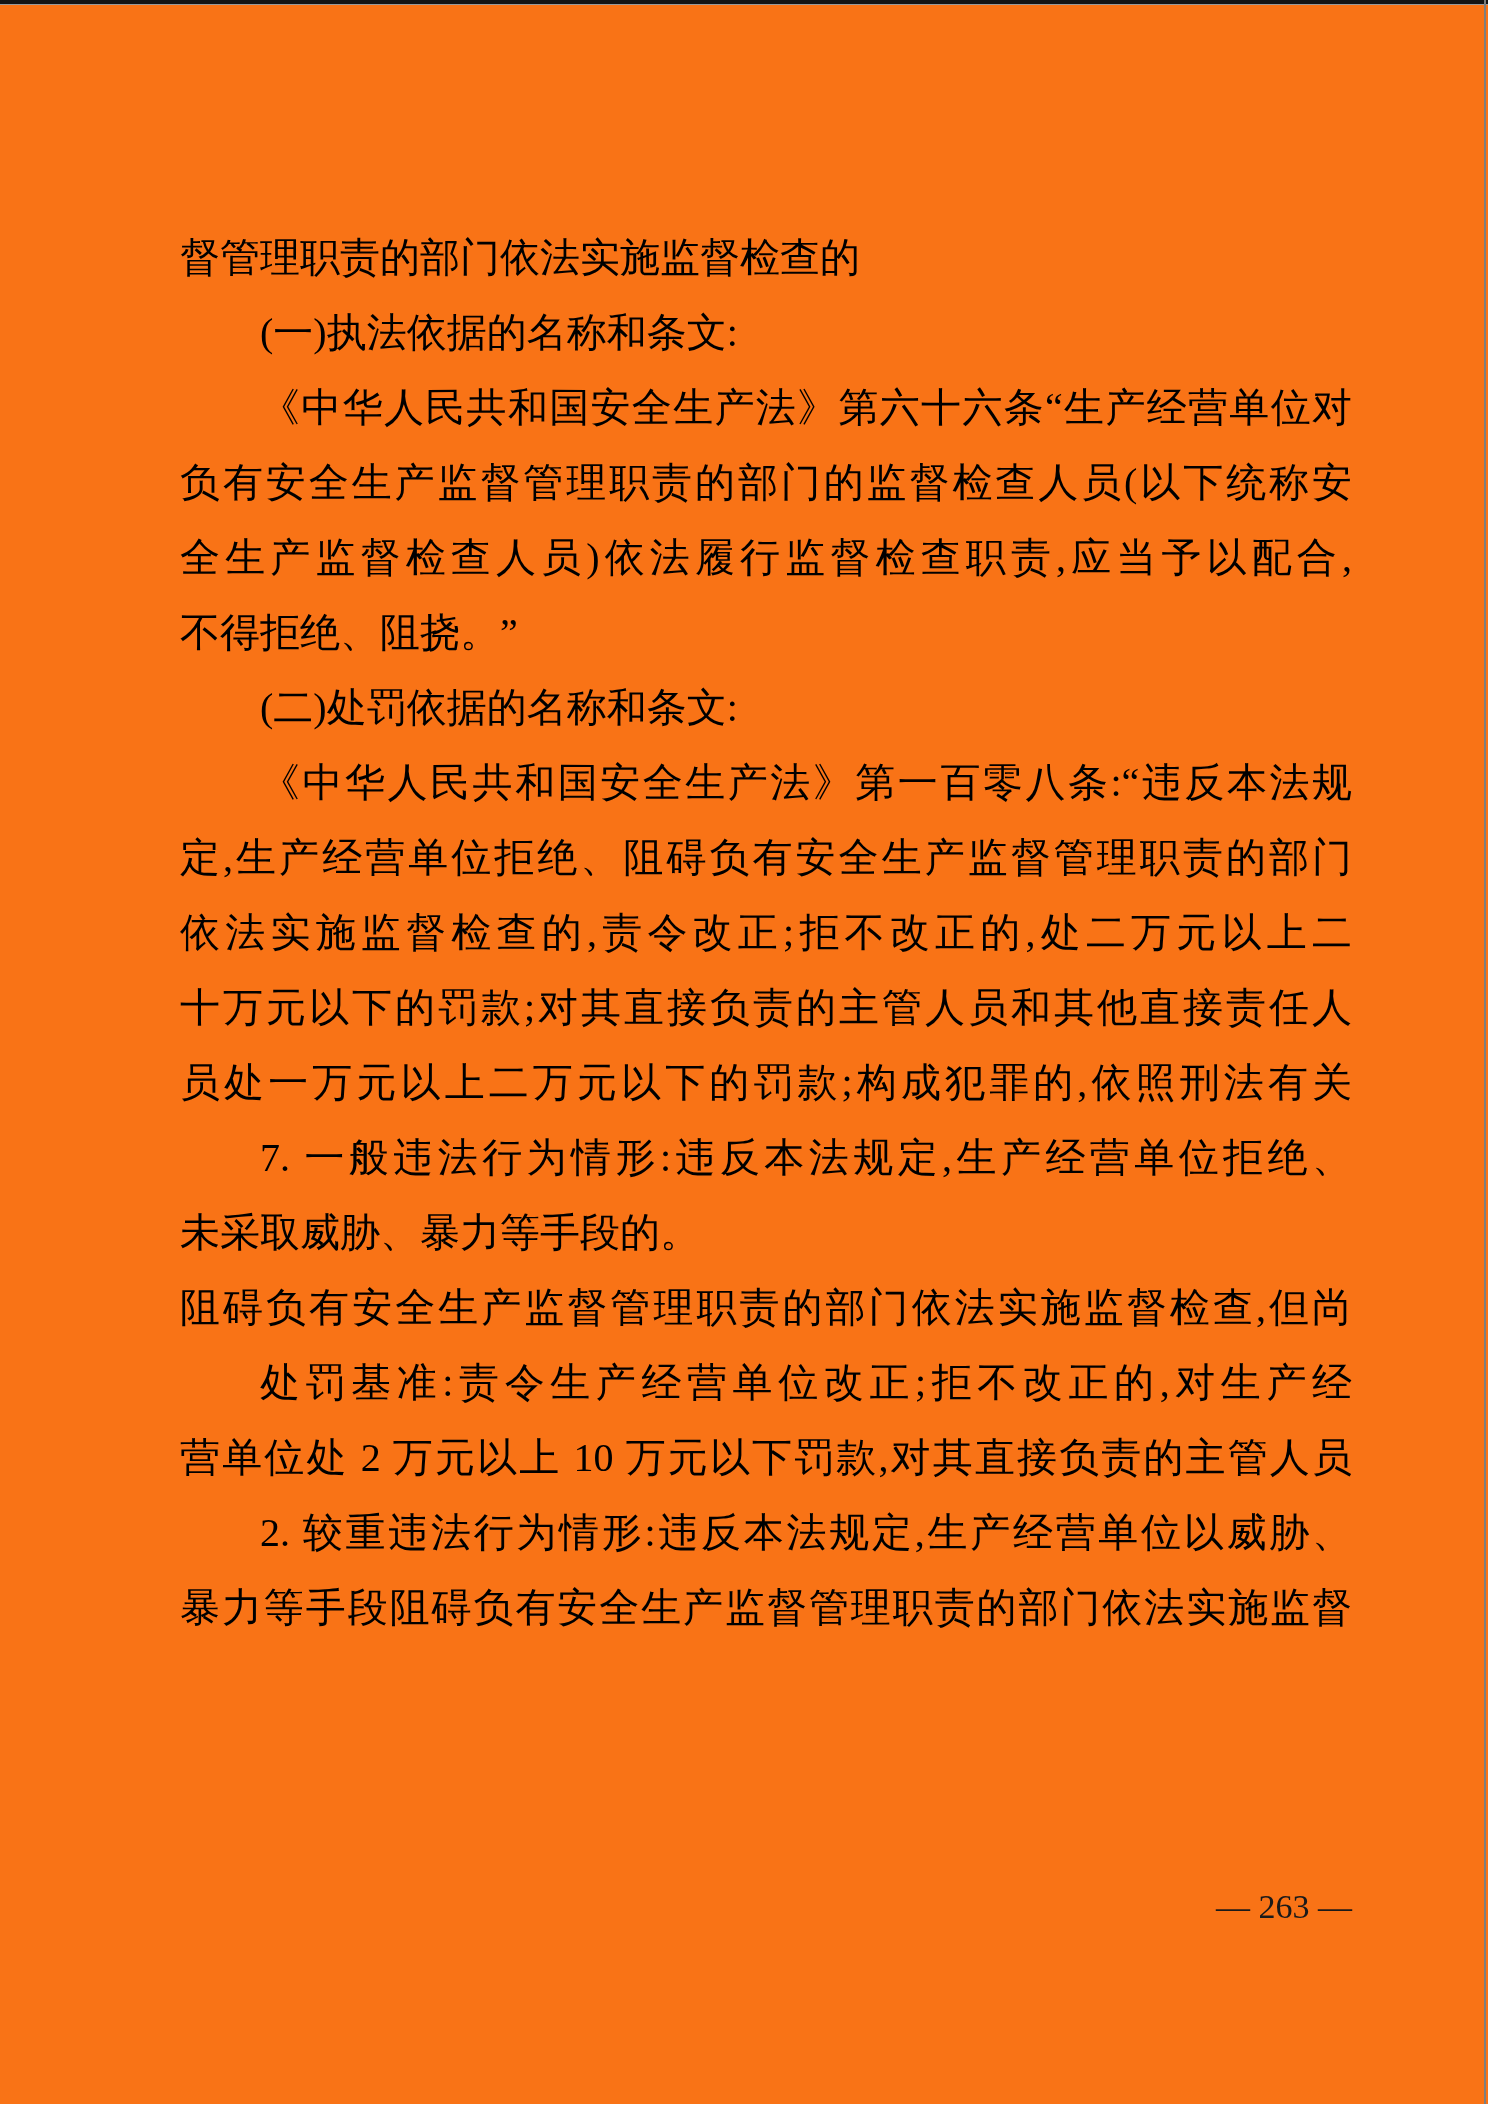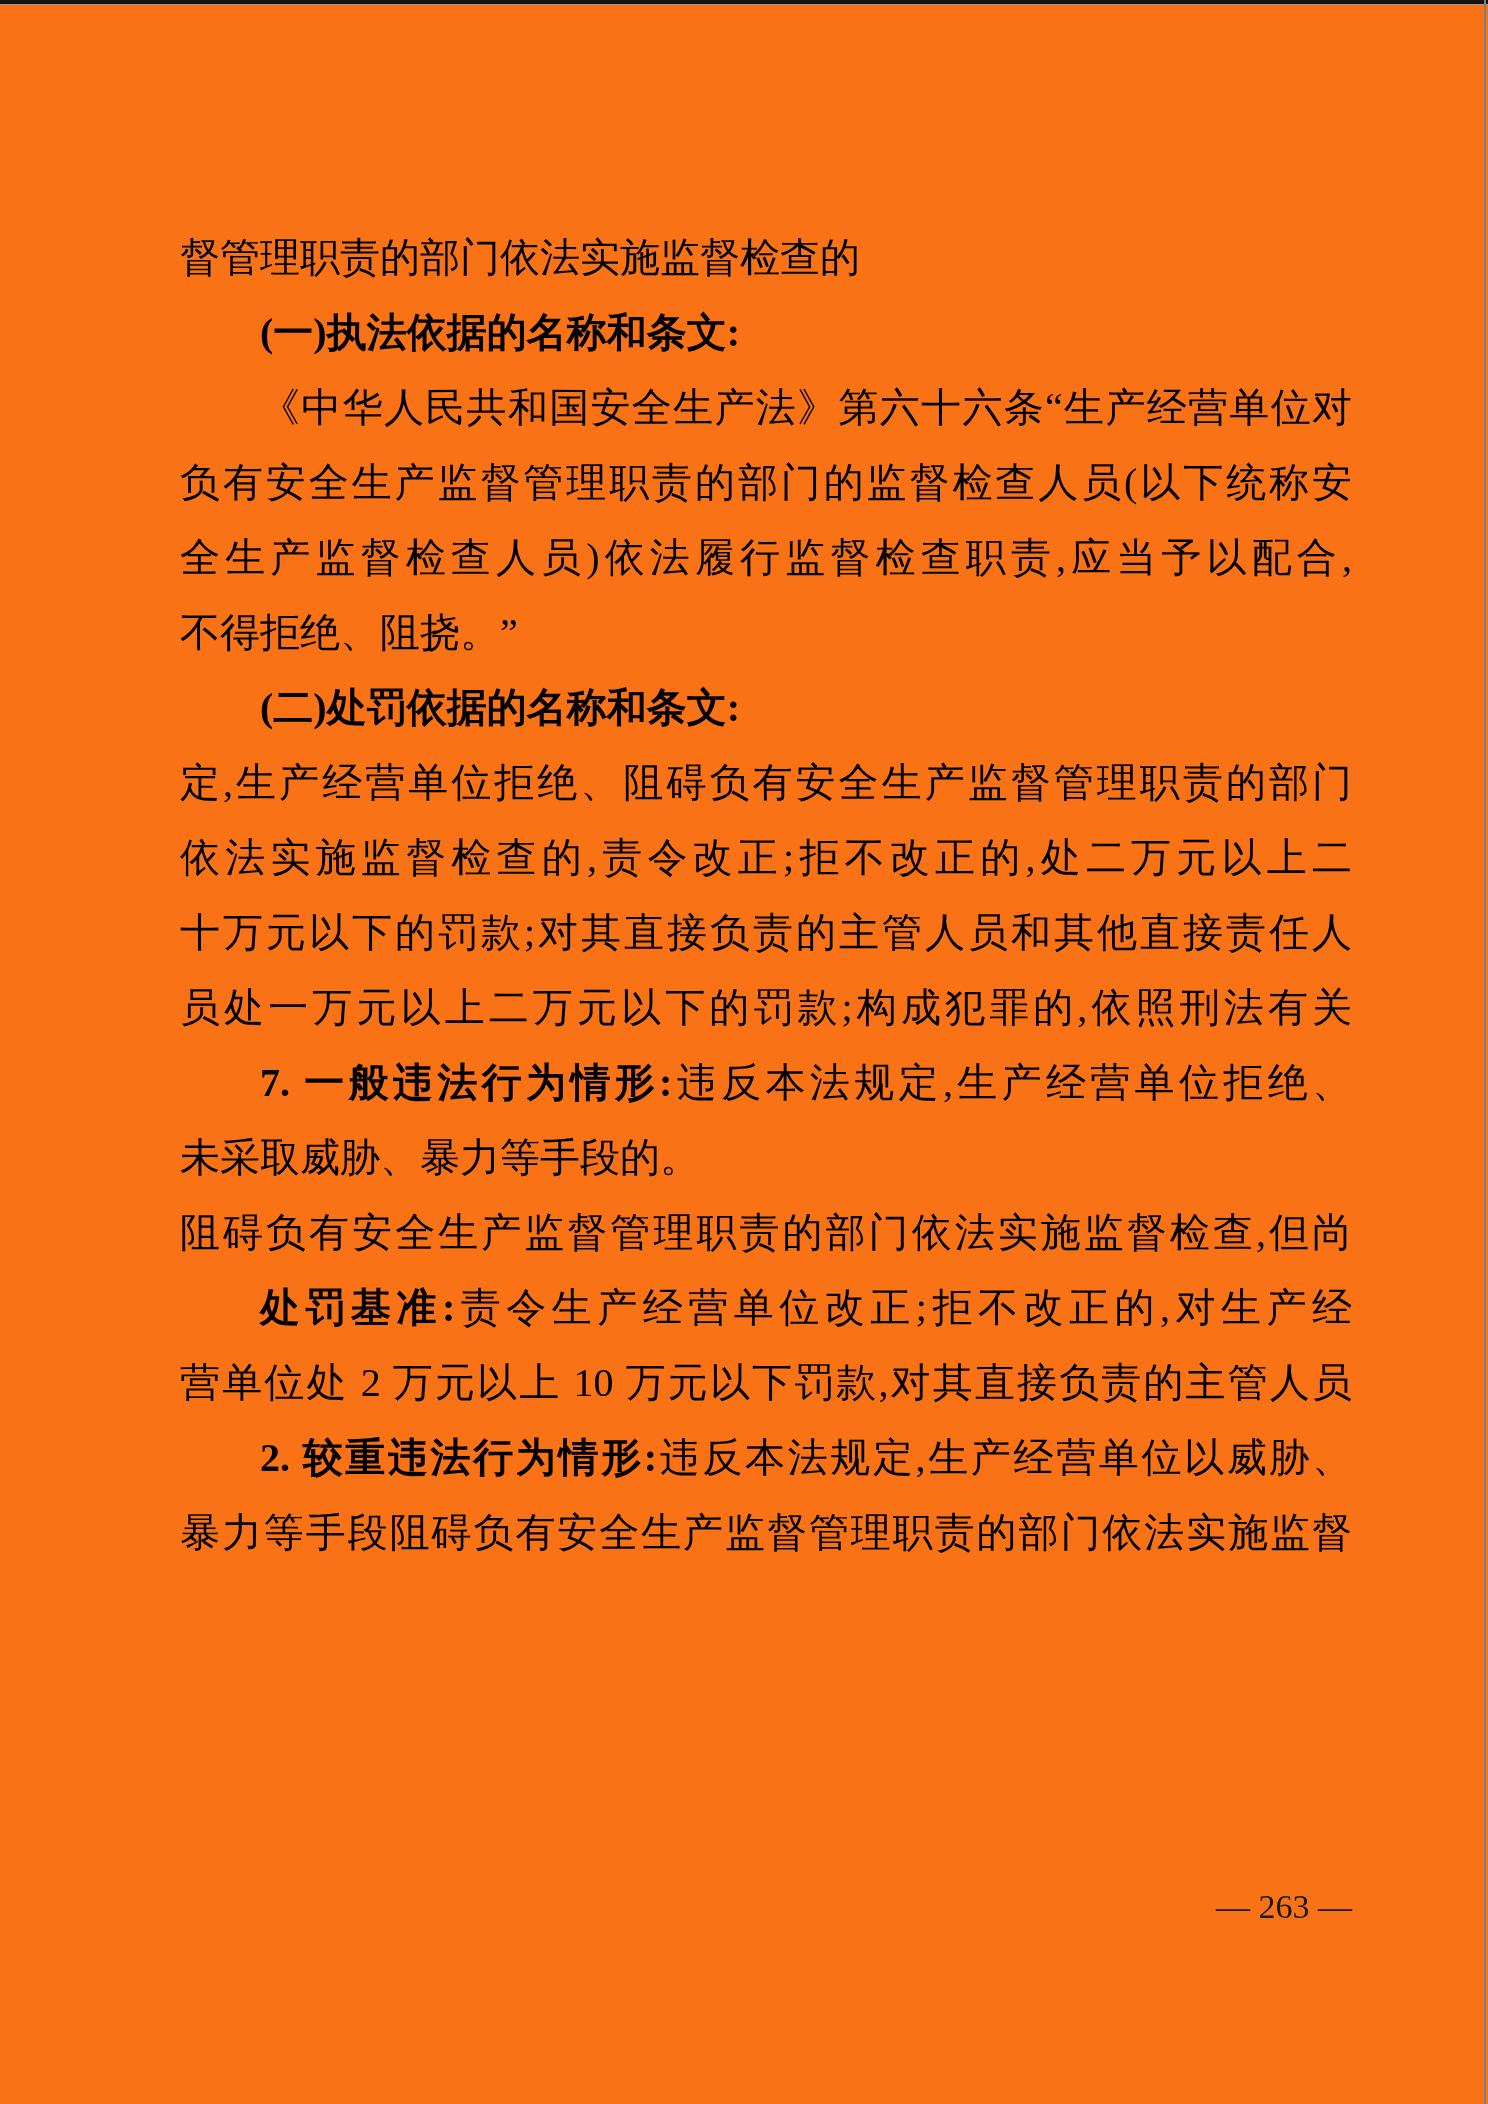--- a/index.html
+++ b/index.html
@@ -47,21 +47,21 @@
     letter-spacing: 0;
   }
   .line.indent {
     padding-left: 80px;
   }
   .line.j {
     text-align: justify;
     text-align-last: justify;
   }
   .line span.b {
-    font-weight: 700;
+    font-weight: 400;
   }
   .footer {
     position: absolute;
     top: 1887px;
     left: 180px;
     width: 1172px;
     text-align: right;
     font-size: 34px;
     line-height: 40px;
     color: #1a1a1a;
@@ -75,20 +75,21 @@
   <div class="right-rule"></div>
 
   <div class="text-block">
       <div class="line"><span>督管理职责的部门依法实施监督检查的</span></div>
       <div class="line indent"><span class="b">(一)执法依据的名称和条文:</span></div>
       <div class="line indent j"><span>《中华人民共和国安全生产法》第六十六条“生产经营单位对</span></div>
       <div class="line j"><span>负有安全生产监督管理职责的部门的监督检查人员(以下统称安</span></div>
       <div class="line j"><span>全生产监督检查人员)依法履行监督检查职责,应当予以配合,</span></div>
       <div class="line"><span>不得拒绝、阻挠。”</span></div>
       <div class="line indent"><span class="b">(二)处罚依据的名称和条文:</span></div>
+      <div class="line indent j"><span>《中华人民共和国安全生产法》第一百零八条:“违反本法规</span></div>
       <div class="line j"><span>定,生产经营单位拒绝、阻碍负有安全生产监督管理职责的部门</span></div>
       <div class="line j"><span>依法实施监督检查的,责令改正;拒不改正的,处二万元以上二</span></div>
       <div class="line j"><span>十万元以下的罚款;对其直接负责的主管人员和其他直接责任人</span></div>
       <div class="line j"><span>员处一万元以上二万元以下的罚款;构成犯罪的,依照刑法有关</span></div>
       <div class="line indent j"><span class="b">7. 一般违法行为情形:</span><span>违反本法规定,生产经营单位拒绝、</span></div>
       <div class="line"><span>未采取威胁、暴力等手段的。</span></div>
       <div class="line j"><span>阻碍负有安全生产监督管理职责的部门依法实施监督检查,但尚</span></div>
       <div class="line indent j"><span class="b">处罚基准:</span><span>责令生产经营单位改正;拒不改正的,对生产经</span></div>
       <div class="line j"><span>营单位处 2 万元以上 10 万元以下罚款,对其直接负责的主管人员</span></div>
       <div class="line indent j"><span class="b">2. 较重违法行为情形:</span><span>违反本法规定,生产经营单位以威胁、</span></div>

